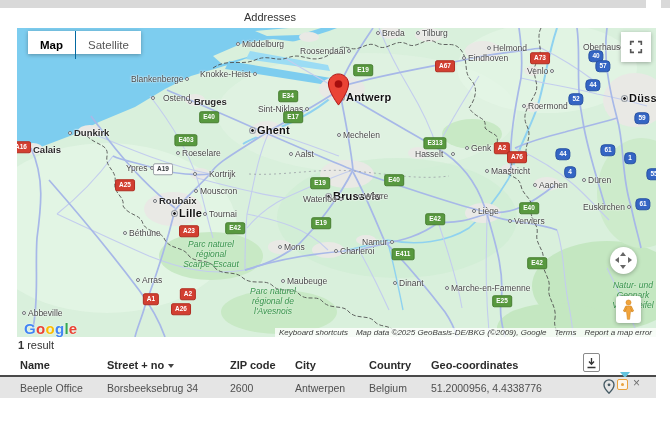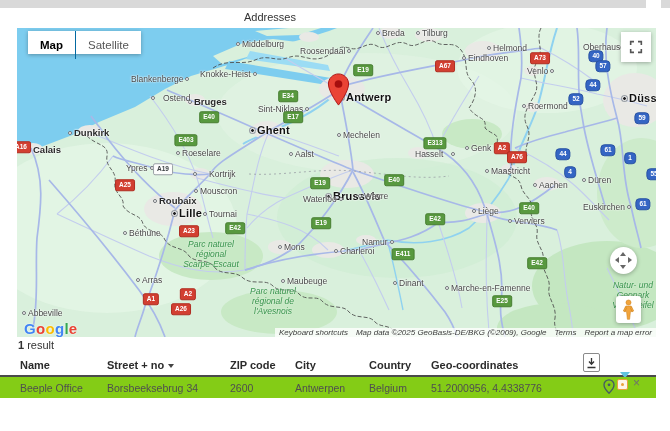--- a/index.html
+++ b/index.html
@@ -39,21 +39,21 @@
   .pegman{position:absolute;left:599px;top:268px;width:25px;height:27px;background:#fff;border-radius:3px;box-shadow:0 1px 4px rgba(0,0,0,.3);display:flex;align-items:center;justify-content:center;}
   .glogo{position:absolute;left:7px;top:292px;font-size:15px;font-weight:bold;letter-spacing:.3px;text-shadow:0 0 2px #fff;}
   .attr{position:absolute;right:0;bottom:0;display:flex;font-size:8px;color:#3c3c3c;}
   .attr span{background:rgba(255,255,255,.78);padding:0 4px;white-space:nowrap;font-style:italic;}
   
   .result-count{position:absolute;left:18px;top:339px;font-size:11px;color:#333;}
   .result-count b{font-weight:bold;}
   .thead{position:absolute;left:0px;top:352px;width:656px;height:25px;border-bottom:2px solid #4a4a4a;}
   .thead .cell{position:absolute;top:7px;font-size:11px;font-weight:bold;color:#2b2b2b;white-space:nowrap;}
   .sort-arrow{display:inline-block;width:0;height:0;border-left:3.5px solid transparent;border-right:3.5px solid transparent;border-top:4px solid #444;margin-left:4px;vertical-align:middle;}
-  .trow{position:absolute;left:0px;top:377px;width:656px;height:21px;background:#84cc16;}
+  .trow{position:absolute;left:0px;top:377px;width:656px;height:21px;background:#e5e5e5;}
   .trow .cell{position:absolute;top:5px;font-size:10.5px;color:#4f4f4f;white-space:nowrap;}
   .c-name{left:20px;} .c-street{left:107px;} .c-zip{left:230px;} .c-city{left:295px;} .c-country{left:369px;} .c-geo{left:431px;}
   .dl-btn{position:absolute;left:583px;top:353px;width:17px;height:19px;background:#fff;border:1px solid #8a8a8a;border-radius:2px;display:flex;align-items:center;justify-content:center;cursor:pointer;}
   .archive-tip{position:absolute;left:604px;top:353px;width:58px;height:20px;background:#62c3dd;border-radius:10px;display:flex;align-items:center;justify-content:center;font-size:11px;color:#1e3d49;}
   .archive-tail{position:absolute;left:620px;top:372px;width:0;height:0;border-left:5px solid transparent;border-right:5px solid transparent;border-top:6px solid #62c3dd;}
   .row-icon{position:absolute;cursor:pointer;}
   .icon-pin{left:603px;top:379px;}
   .icon-archive{left:617px;top:379px;width:11px;height:11px;border:1.5px solid #e9a23b;border-radius:2px;background:#fdf6ea;}
   .icon-archive::after{content:"";position:absolute;left:3px;top:3px;width:3px;height:3px;border-radius:50%;background:#e9a23b;}
   .icon-x{left:633px;top:377px;font-size:12px;color:#6f6f6f;line-height:1;}

